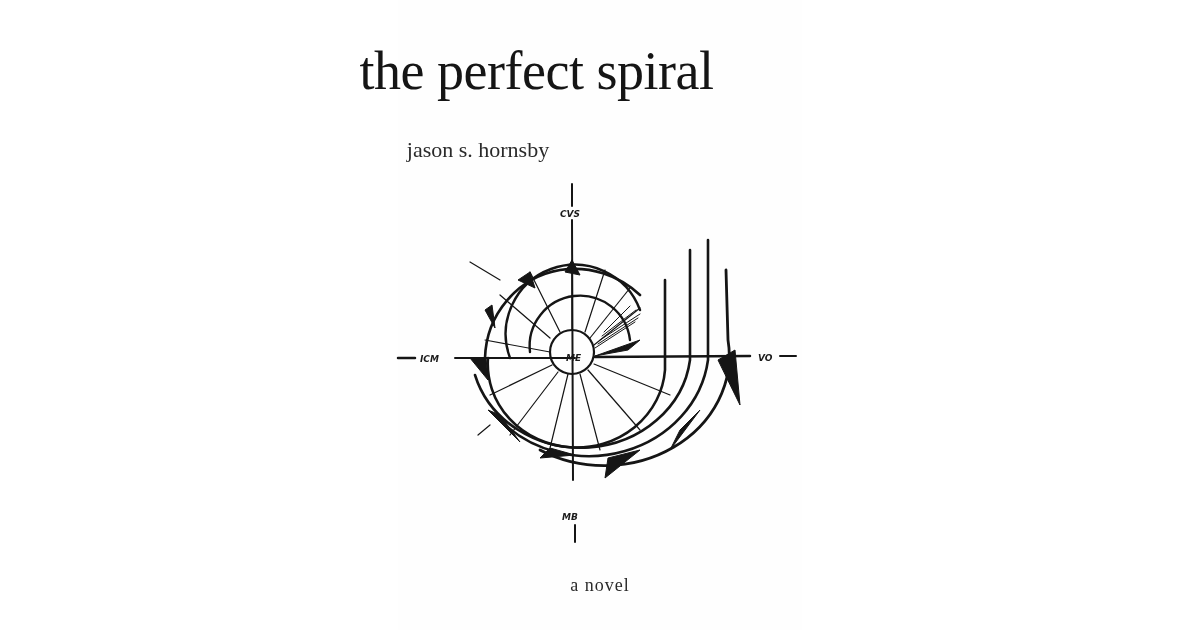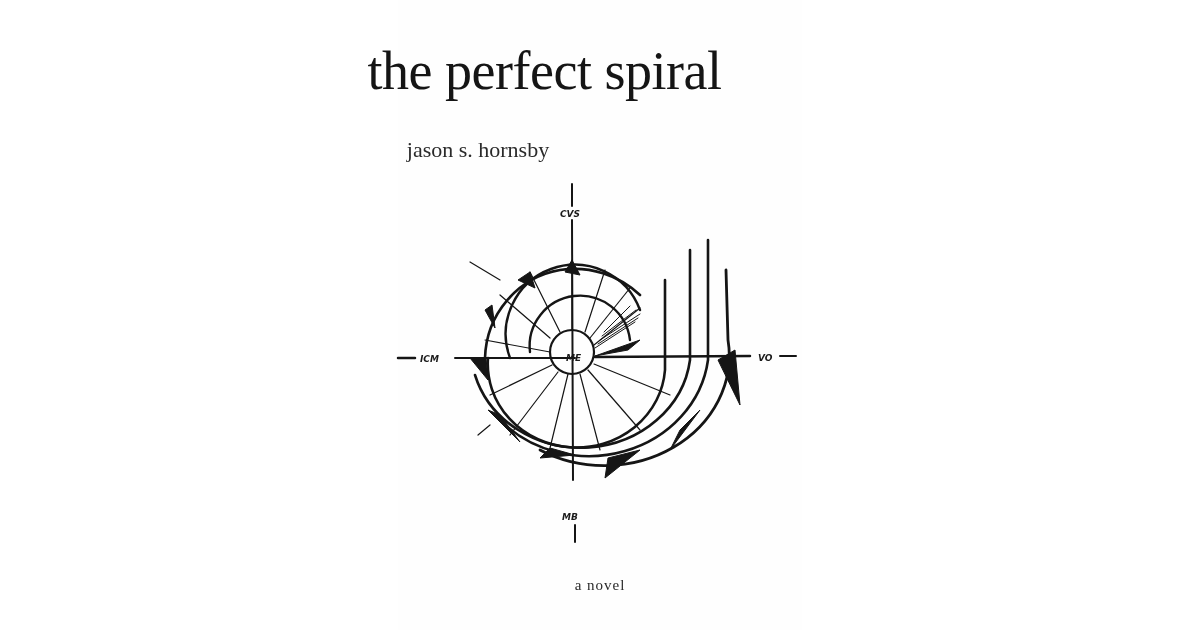--- a/index.html
+++ b/index.html
@@ -28,41 +28,40 @@
       position: absolute;
       left: 0;
       top: 36px;
       width: 1073px;
       text-align: center;
       font-family: "Liberation Serif", "DejaVu Serif", serif;
       font-size: 54px;
       line-height: 70px;
       color: #151515;
       letter-spacing: -0.5px;
-      margin-left: 8px;
     }
     .author {
       position: absolute;
       left: 0;
       top: 135px;
       width: 956px;
       text-align: center;
       font-family: "Liberation Serif", "DejaVu Serif", serif;
       font-size: 22px;
       line-height: 30px;
       color: #2a2a2a;
     }
     .subtitle {
       position: absolute;
       left: 0;
       top: 570px;
       width: 1200px;
       text-align: center;
       font-family: "Liberation Serif", "DejaVu Serif", serif;
-      font-size: 15px;
+      font-size: 18px;
       line-height: 30px;
       color: #2a2a2a;
       letter-spacing: 1px;
     }
     .illustration {
       position: absolute;
       left: 390px;
       top: 180px;
       width: 420px;
       height: 370px;

